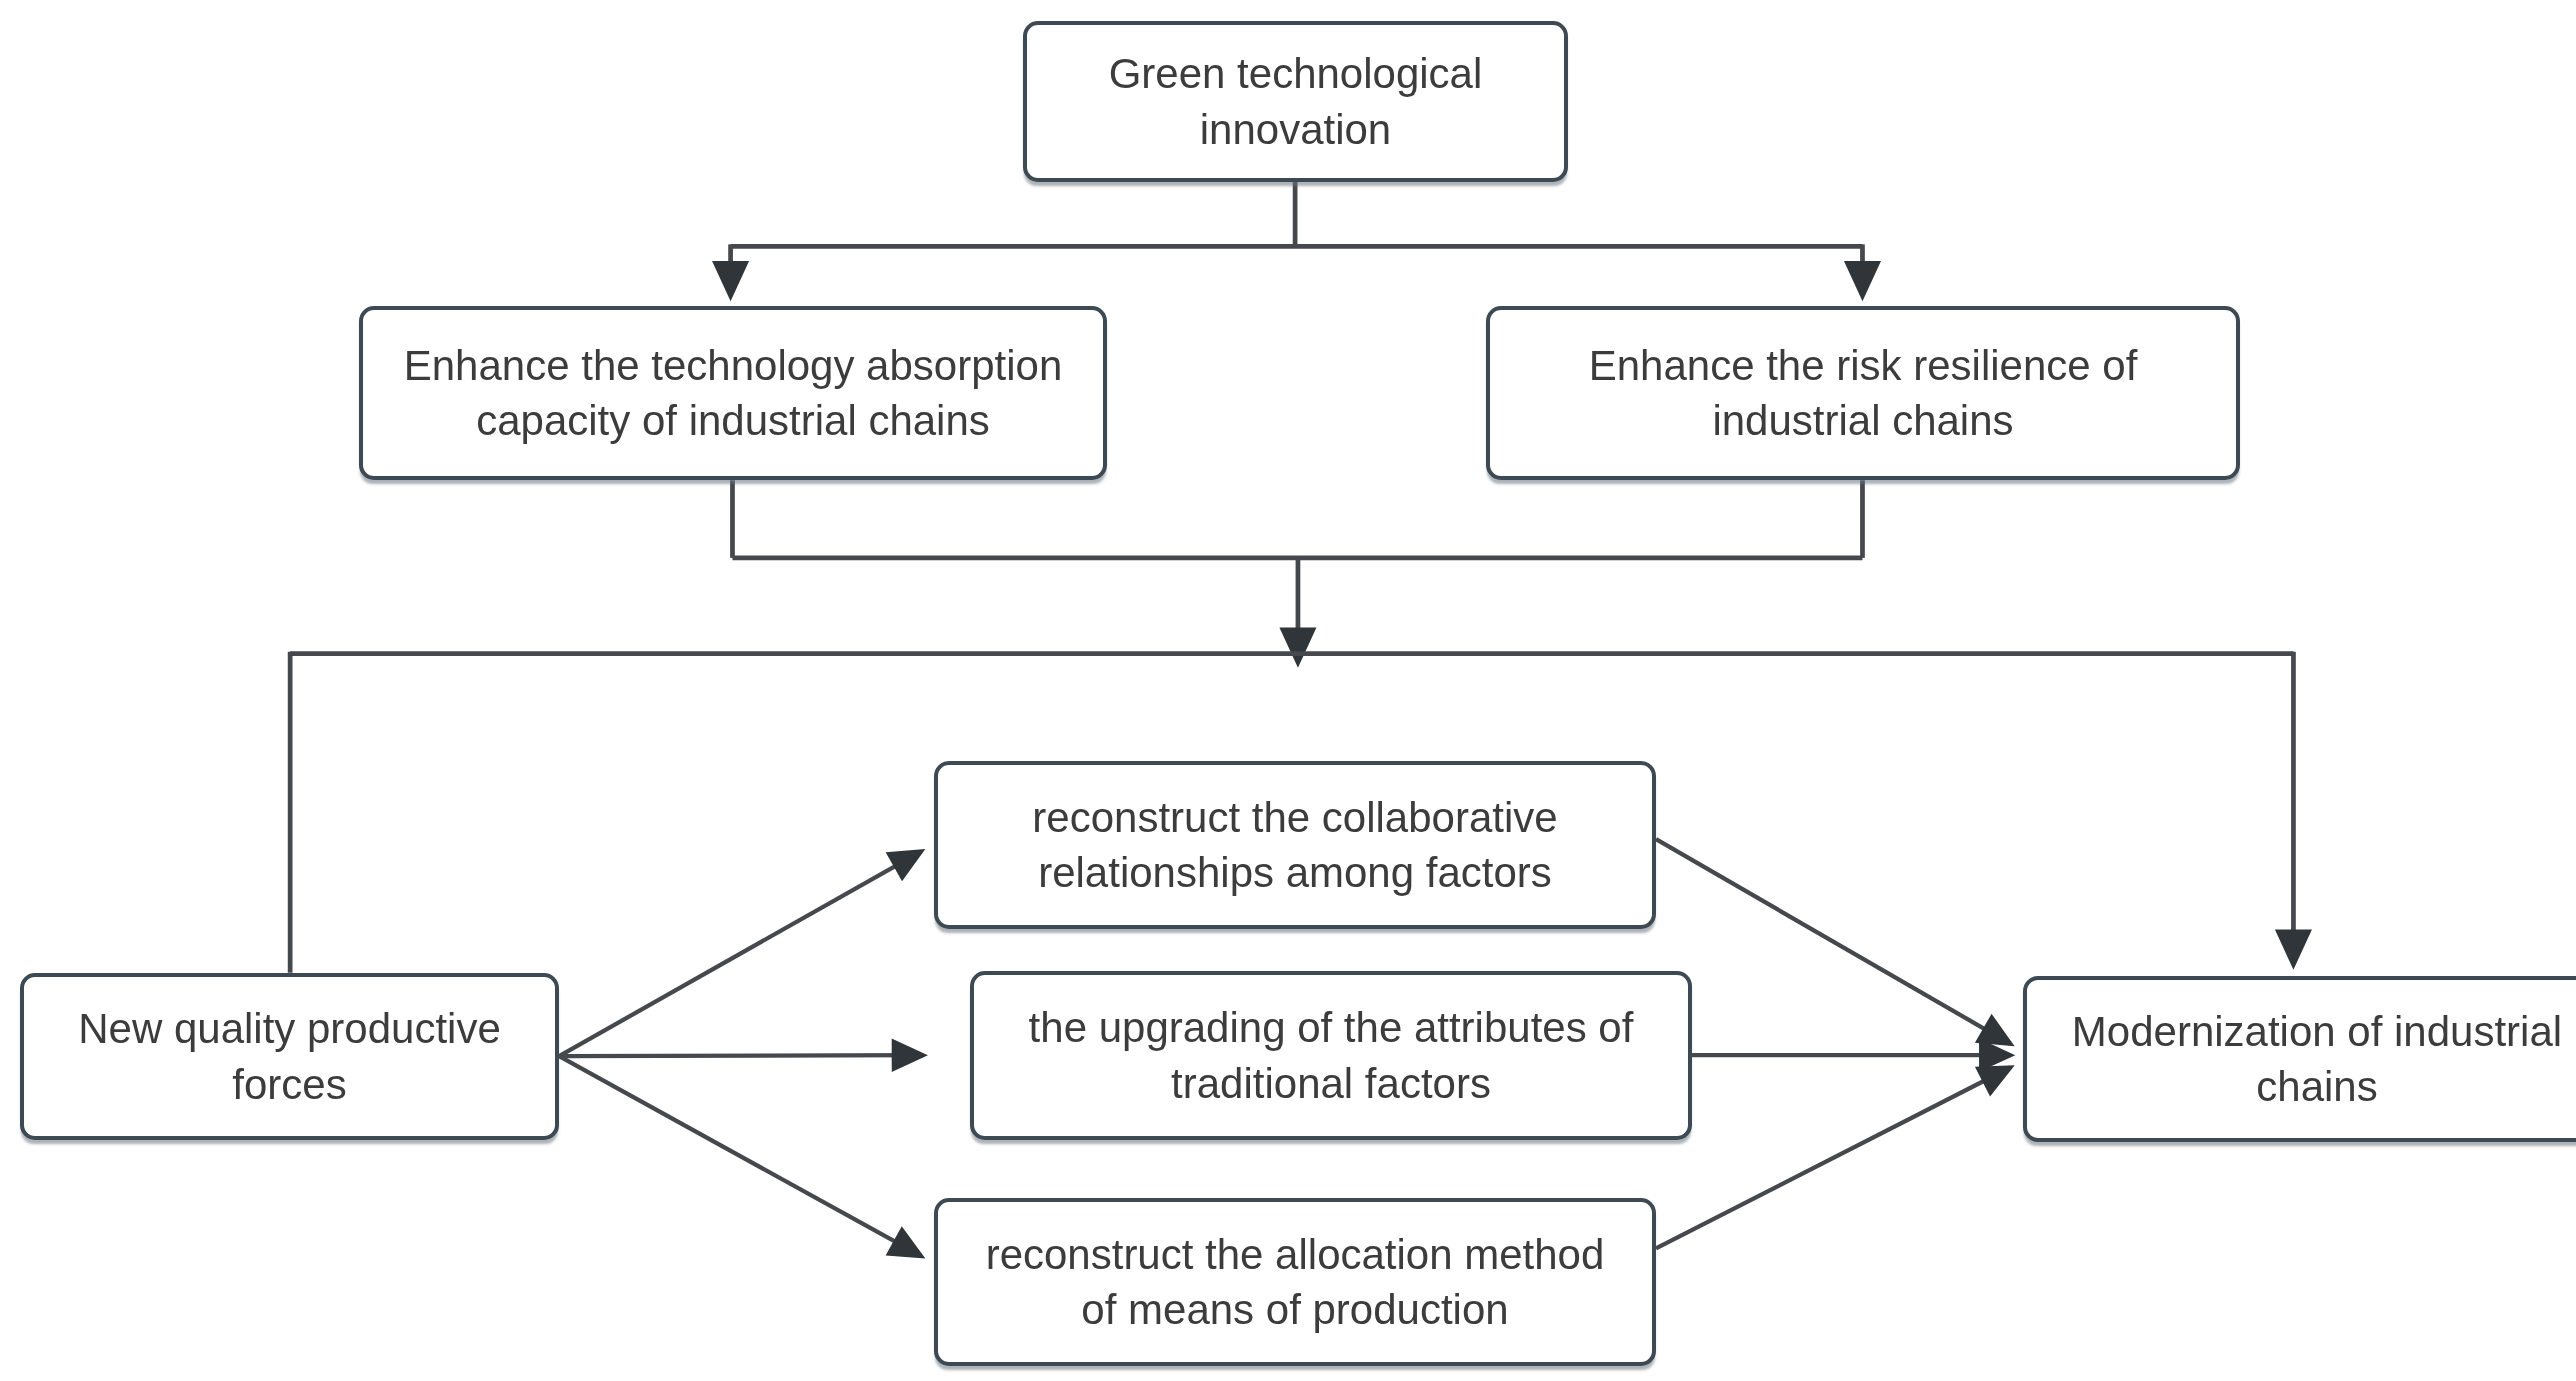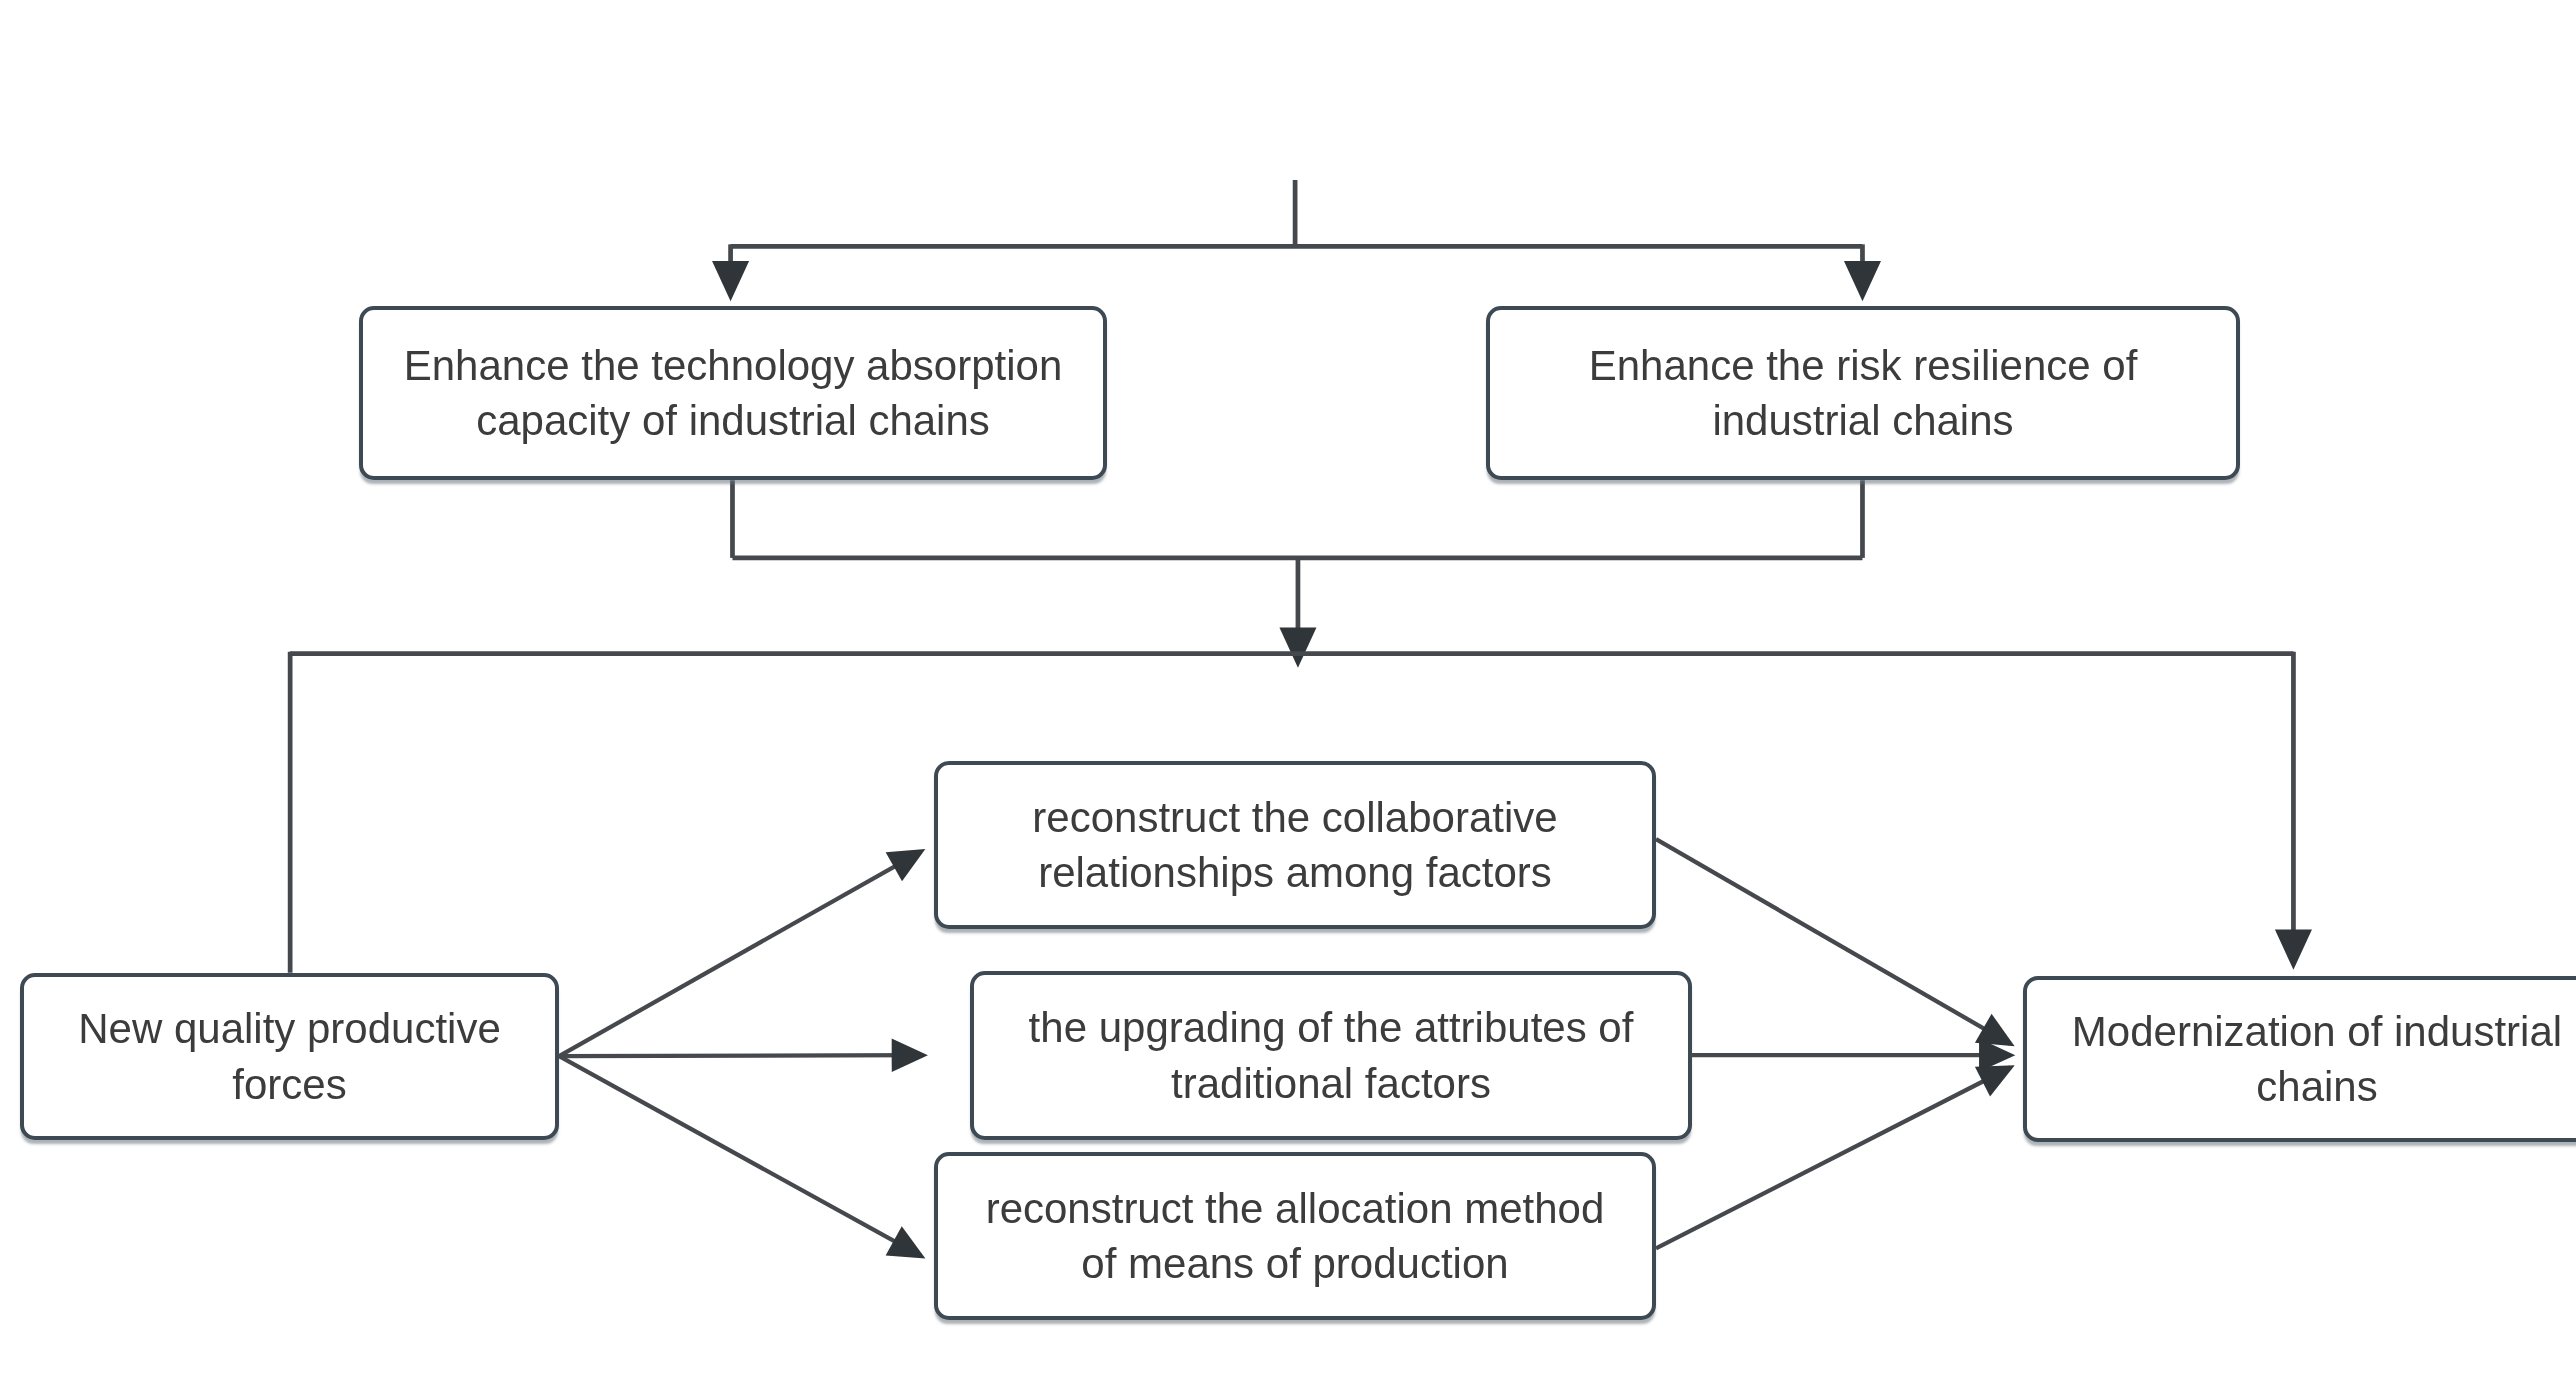--- a/index.html
+++ b/index.html
@@ -40,21 +40,21 @@
   }
   .node span { display: inline-block; }
 
   
   #node-a { left: 1023px; top:   21px; width: 545px; height: 161px; }
   #node-b { left:  359px; top:  306px; width: 748px; height: 174px; }
   #node-c { left: 1486px; top:  306px; width: 754px; height: 174px; }
   #node-d { left:   20px; top: 973px; width: 539px; height: 167px; }
   #node-e { left:  934px; top:  761px; width: 722px; height: 168px; }
   #node-f { left:  934px; top: 971px; width: 722px; height: 169px; margin-left: 36px; }
-  #node-g { left:  934px; top: 1152px; width: 722px; height: 168px; }
+  #node-g { left:  934px; top: 1198px; width: 722px; height: 168px; }
   #node-h { left: 2023px; top: 976px; width: 588px; height: 166px; }
 
   .edge {
     stroke: #45494d;
     stroke-width: 5;
     fill: none;
   }
   .edge.thin { stroke-width: 4.5; }
 </style>
 </head>
@@ -85,20 +85,23 @@
 
     <path class="edge thin" d="M 590 1115 L 972 899" marker-end="url(#arrow)"></path>
     <path class="edge thin" d="M 590 1115 L 974 1114" marker-end="url(#arrow)"></path>
     <path class="edge thin" d="M 590 1115 L 972 1326" marker-end="url(#arrow)"></path>
 
     <path class="edge thin" d="M 1748 886 L 2122 1102" marker-end="url(#arrow)"></path>
     <path class="edge thin" d="M 1748 1114 L 2122 1114" marker-end="url(#arrow)"></path>
     <path class="edge thin" d="M 1748 1318 L 2122 1127" marker-end="url(#arrow)"></path>
   </svg>
 
+  <div class="node" id="node-a">
+    <span>Green technological innovation</span>
+  </div>
 
   <div class="node" id="node-b">
     <span>Enhance the technology absorption capacity of industrial chains</span>
   </div>
 
   <div class="node" id="node-c">
     <span>Enhance the risk resilience of industrial chains</span>
   </div>
 
   <div class="node" id="node-d">

